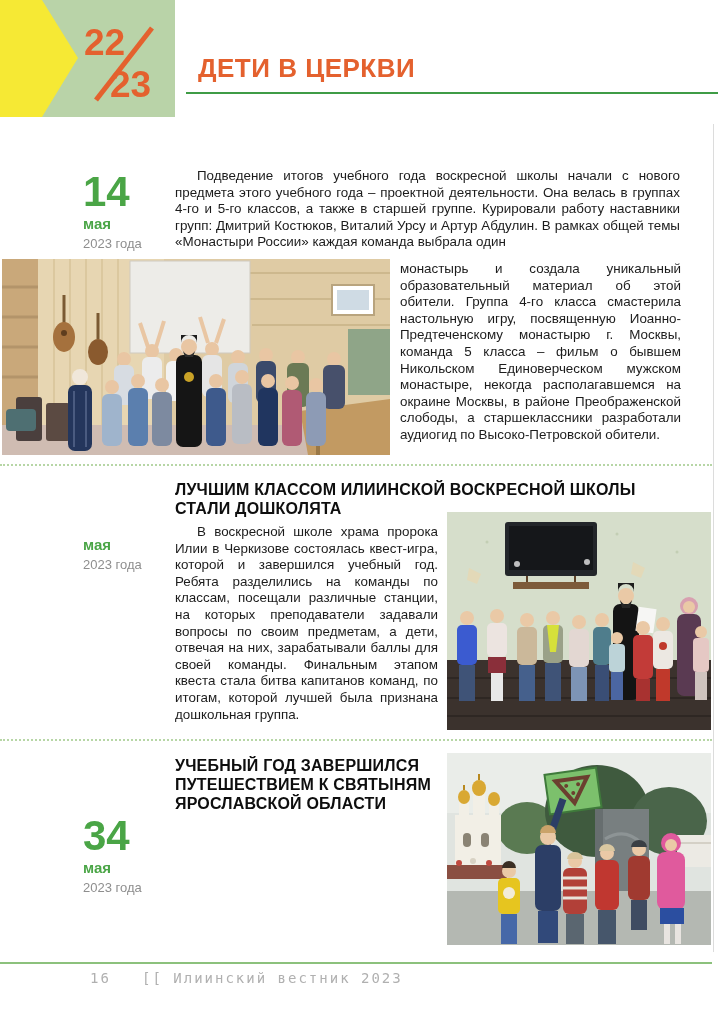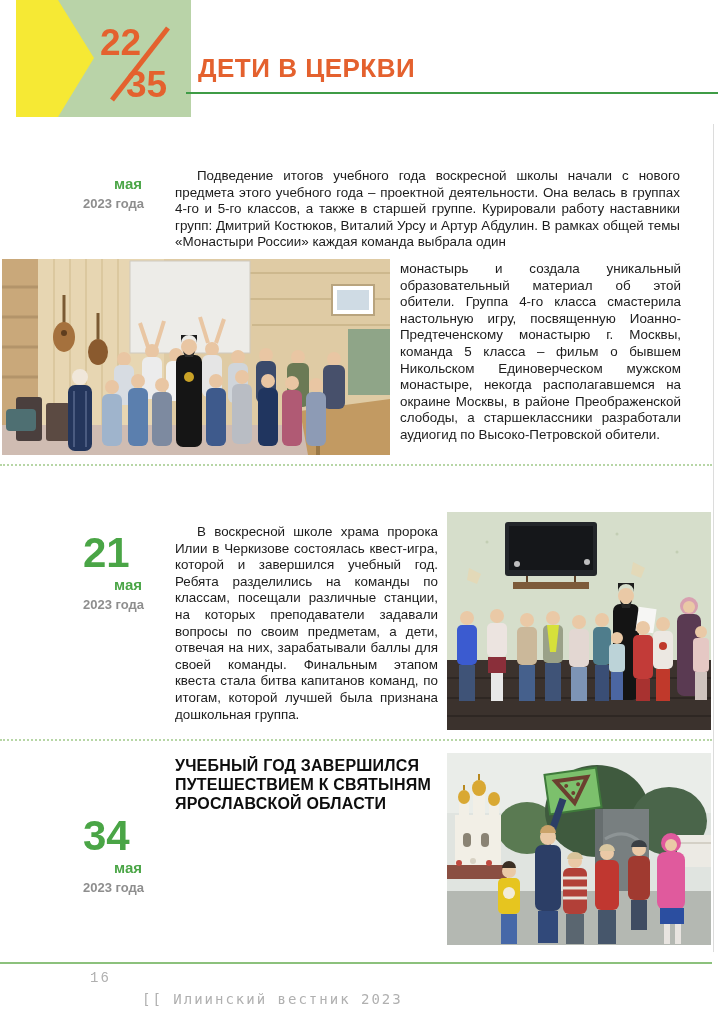--- a/index.html
+++ b/index.html
@@ -8,21 +8,21 @@
     position: relative;
     width: 718px;
     height: 1024px;
     background: #ffffff;
     font-family: "Liberation Sans", sans-serif;
     overflow: hidden;
   }
 
   
   .badge {
-    position: absolute; left: 16px; top: 0;
+    position: absolute; left: 0; top: 0;
     width: 175px; height: 117px;
     background: #b9d3a8;
     text-decoration: underline;
   }
   .badge svg { position: absolute; left: 0; top: 0; }
   .badge-top {
     position: absolute; left: 84px; top: 24px;
     font-size: 37px; font-weight: bold; color: #e4612e; line-height: 1;
   }
   .badge-bottom {
@@ -44,22 +44,22 @@
   }
 
   
   .article-title {
     position: absolute; left: 175px;
     font-size: 16px; font-weight: bold; color: #0e0e0e;
     line-height: 19px; white-space: pre-line; letter-spacing: 0.2px;
   }
   .date-block { position: absolute; left: 83px; width: 90px; }
   .date-day   { font-size: 42px; font-weight: bold; color: #4aa546; line-height: 0.95; }
-  .date-month { font-size: 15px; font-weight: bold; color: #4aa546; margin-top: 3px; text-align: center; }
-  .date-year  { font-size: 13px; font-weight: bold; color: #8e8e8e; margin-top: 4px; }
+  .date-month { font-size: 15px; font-weight: bold; color: #4aa546; margin-top: 3px; }
+  .date-year  { font-size: 13px; font-weight: normal; color: #8e8e8e; margin-top: 4px; }
   .body-text {
     position: absolute;
     font-size: 13.4px; line-height: 16.6px; color: #1c1c1c;
     text-align: justify;
   }
   .indent { text-indent: 22px; }
   .dotted-sep {
     position: absolute; left: 0; width: 712px; height: 0;
     border-top: 2px dotted #b7d6a6;
   }
@@ -68,41 +68,42 @@
   
   .footer-rule {
     position: absolute; left: 0; top: 962px;
     width: 712px; height: 2px; background: #8cc17c;
   }
   .footer-text {
     position: absolute; top: 970px;
     font-family: "DejaVu Sans Mono", monospace;
     font-size: 14px; color: #b0b0b0; letter-spacing: 2px; white-space: nowrap;
   }
-  .footer-page { left: 90px; font-family: Liberation Mono, monospace; }
-  .footer-brand { left: 142px; margin-top: 21px; }
+  .footer-page { left: 90px; }
+  .footer-brand { left: 142px; }
 </style>
 </head>
 <body>
 
 <div class="page">
 
   <div class="badge">
     <svg width="175" height="117" viewBox="0 0 175 117">
       <polygon points="0,0 42,0 78,58 42,117 0,117" fill="#f6e934"></polygon>
       <line x1="152" y1="28" x2="96" y2="100" stroke="#e4612e" stroke-width="5"></line>
     </svg>
     <span class="badge-top">22</span>
-    <span class="badge-bottom">35</span>
+    <span class="badge-bottom">23</span>
   </div>
   <div class="page-title">ДЕТИ В ЦЕРКВИ</div>
   <div class="title-rule"></div>
   <div class="edge-line"></div>
 
   <div class="date-block" style="top:172px;">
+    <div class="date-day">14</div>
     <div class="date-month">мая</div>
     <div class="date-year">2023 года</div>
   </div>
   <div class="body-text indent" style="left:175px; top:168px; width:505px;">Подведение итогов учебного года воскресной школы начали с нового предмета этого учебного года – проектной деятельности. Она велась в группах 4-го и 5-го классов, а также в старшей группе. Курировали работу наставники групп: Дмитрий Костюков, Виталий Урсу и Артур Абдулин. В рамках общей темы «Монастыри России» каждая команда выбрала один</div>
 
   <svg class="photo" style="left:2px; top:259px;" width="388" height="196" viewBox="0 0 388 196">
     <rect width="388" height="196" fill="#dfcba4"></rect>
     <rect x="0" y="0" width="36" height="196" fill="#c9a87a"></rect>
     <line x1="0" y1="28" x2="36" y2="28" stroke="#b3946a" stroke-width="3"></line>
     <line x1="0" y1="58" x2="36" y2="58" stroke="#b3946a" stroke-width="3"></line>
@@ -180,22 +181,23 @@
     <circle cx="290" cy="124" r="7" fill="#e9c6a3"></circle>
       <rect x="280" y="131" width="20" height="56" rx="6" fill="#b05a74"></rect>
     <circle cx="314" cy="126" r="7" fill="#e9c6a3"></circle>
       <rect x="304" y="133" width="20" height="54" rx="6" fill="#8d9bb5"></rect>
   </svg>
 
   <div class="body-text" style="left:400px; top:261px; width:281px;">монастырь и создала уникальный образовательный материал об этой обители. Группа 4-го класса смастерила настольную игру, посвященную Иоанно-Предтеченскому монастырю г. Москвы, команда 5 класса – фильм о бывшем Никольском Единоверческом мужском монастыре, некогда располагавшемся на окраине Москвы, в районе Преображенской слободы, а старшеклассники разработали аудиогид по Высоко-Петровской обители.</div>
 
   <div class="dotted-sep" style="top:464px;"></div>
 
+  <div class="article-title" style="top:480px; width:520px;">ЛУЧШИМ КЛАССОМ ИЛИИНСКОЙ ВОСКРЕСНОЙ ШКОЛЫ
+СТАЛИ ДОШКОЛЯТА</div>
   <div class="date-block" style="top:533px;">
-    <div class="date-day">21</div>
     <div class="date-month">мая</div>
     <div class="date-year">2023 года</div>
   </div>
   <div class="body-text indent" style="left:175px; top:524px; width:263px;">В воскресной школе храма пророка Илии в Черкизове состоялась квест-игра, которой и завершился учебный год. Ребята разделились на команды по классам, посещали различные станции, на которых преподаватели задавали вопросы по своим предметам, а дети, отвечая на них, зарабатывали баллы для своей команды. Финальным этапом квеста стала битва капитанов команд, по итогам, которой лучшей была признана дошкольная группа.</div>
 
   <svg class="photo" style="left:447px; top:512px;" width="264" height="218" viewBox="0 0 264 218">
     <rect width="264" height="218" fill="#d6decb"></rect>
     <circle cx="40" cy="30" r="1.5" fill="#c3ceb4"></circle>
       <circle cx="170" cy="22" r="1.5" fill="#c3ceb4"></circle>
     <circle cx="230" cy="40" r="1.5" fill="#c3ceb4"></circle>

